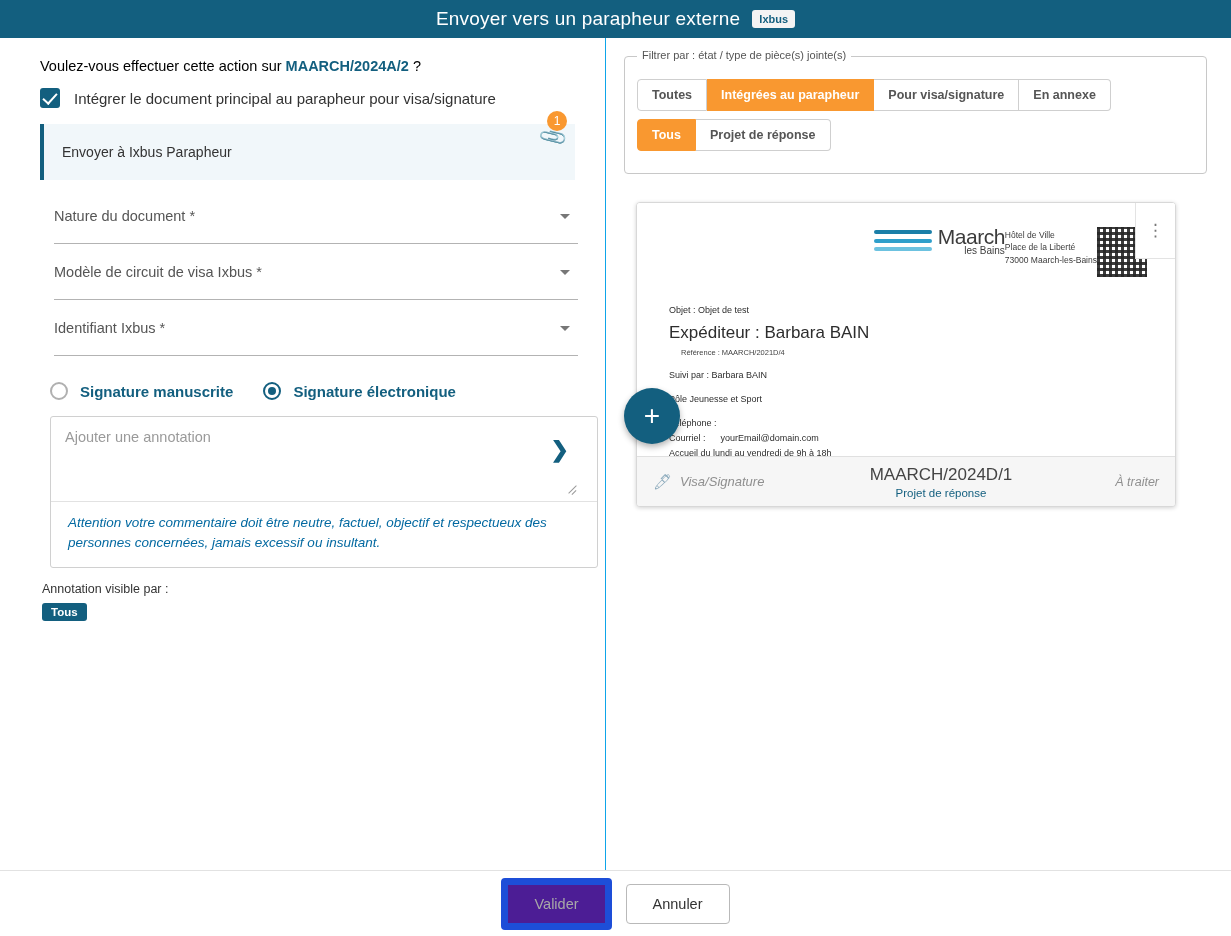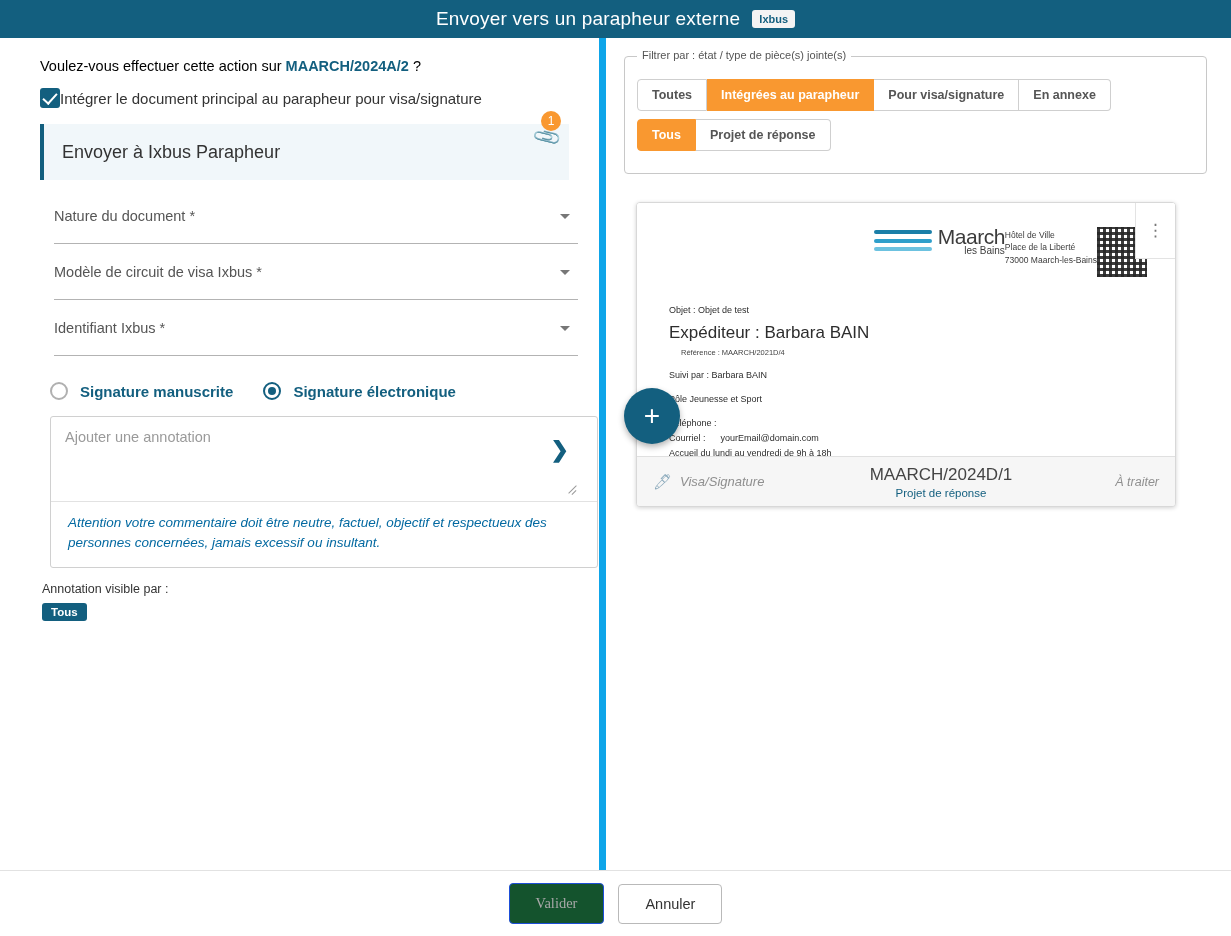--- a/index.html
+++ b/index.html
@@ -40,41 +40,42 @@
 
   
   .body {
     position: absolute;
     top: 38px; left: 0; right: 0; bottom: 66px;
     display: flex;
     background: #fff;
   }
   .left-pane {
     width: 606px;
-    border-right: 7px solid #0ea5e9;
+    border-right: 1px solid #0ea5e9;
     padding: 14px 30px 0 40px;
     position: relative;
   }
   .right-pane {
     flex: 1;
     padding: 10px 18px 0 12px;
     position: relative;
   }
 
   
   .question {
     font-size: 14.5px;
     color: #000;
     margin: 6px 0 14px 0;
   }
   .question .ref { color: #135f7f; font-weight: bold; }
 
   .chk-row {
     display: flex;
     align-items: center;
+    gap: 14px;
     margin-bottom: 8px;
   }
   .checkbox {
     width: 20px; height: 20px;
     background: #135f7f;
     border-radius: 3px;
     position: relative;
     flex: 0 0 auto;
     cursor: pointer;
   }
@@ -110,21 +111,21 @@
     left: 5px; top: 22px;
     color: #135f7f;
     font-size: 19px;
     transform: rotate(-35deg);
   }
 
   .destination {
     background: #f1f7fa;
     border-left: 4px solid #135f7f;
     padding: 28px 18px;
-    font-size: 18px;
+    font-size: 14px;
     color: #333;
     margin: 16px 0 26px 0;
     height: 47px;
     display: flex;
     align-items: center;
   }
 
   .select-field {
     position: relative;
     border-bottom: 1px solid #b3b3b3;
@@ -399,24 +400,23 @@
     gap: 14px;
     background: #fff;
   }
   .btn {
     font-size: 14.5px;
     border-radius: 4px;
     padding: 11px 26px;
     cursor: pointer;
   }
   .btn-disabled {
-    background: #14532d;
+    background: #4c1d95;
     color: #a8a8a8;
-    border: 1px solid #1d4ed8;
-    font-family: Liberation Serif, serif;
+    border: 7px solid #1d4ed8;
   }
   .btn-cancel {
     background: #fff;
     color: #333;
     border: 1px solid #b9b9b9;
   }
 
   
   .scroll-track {
     position: absolute;

